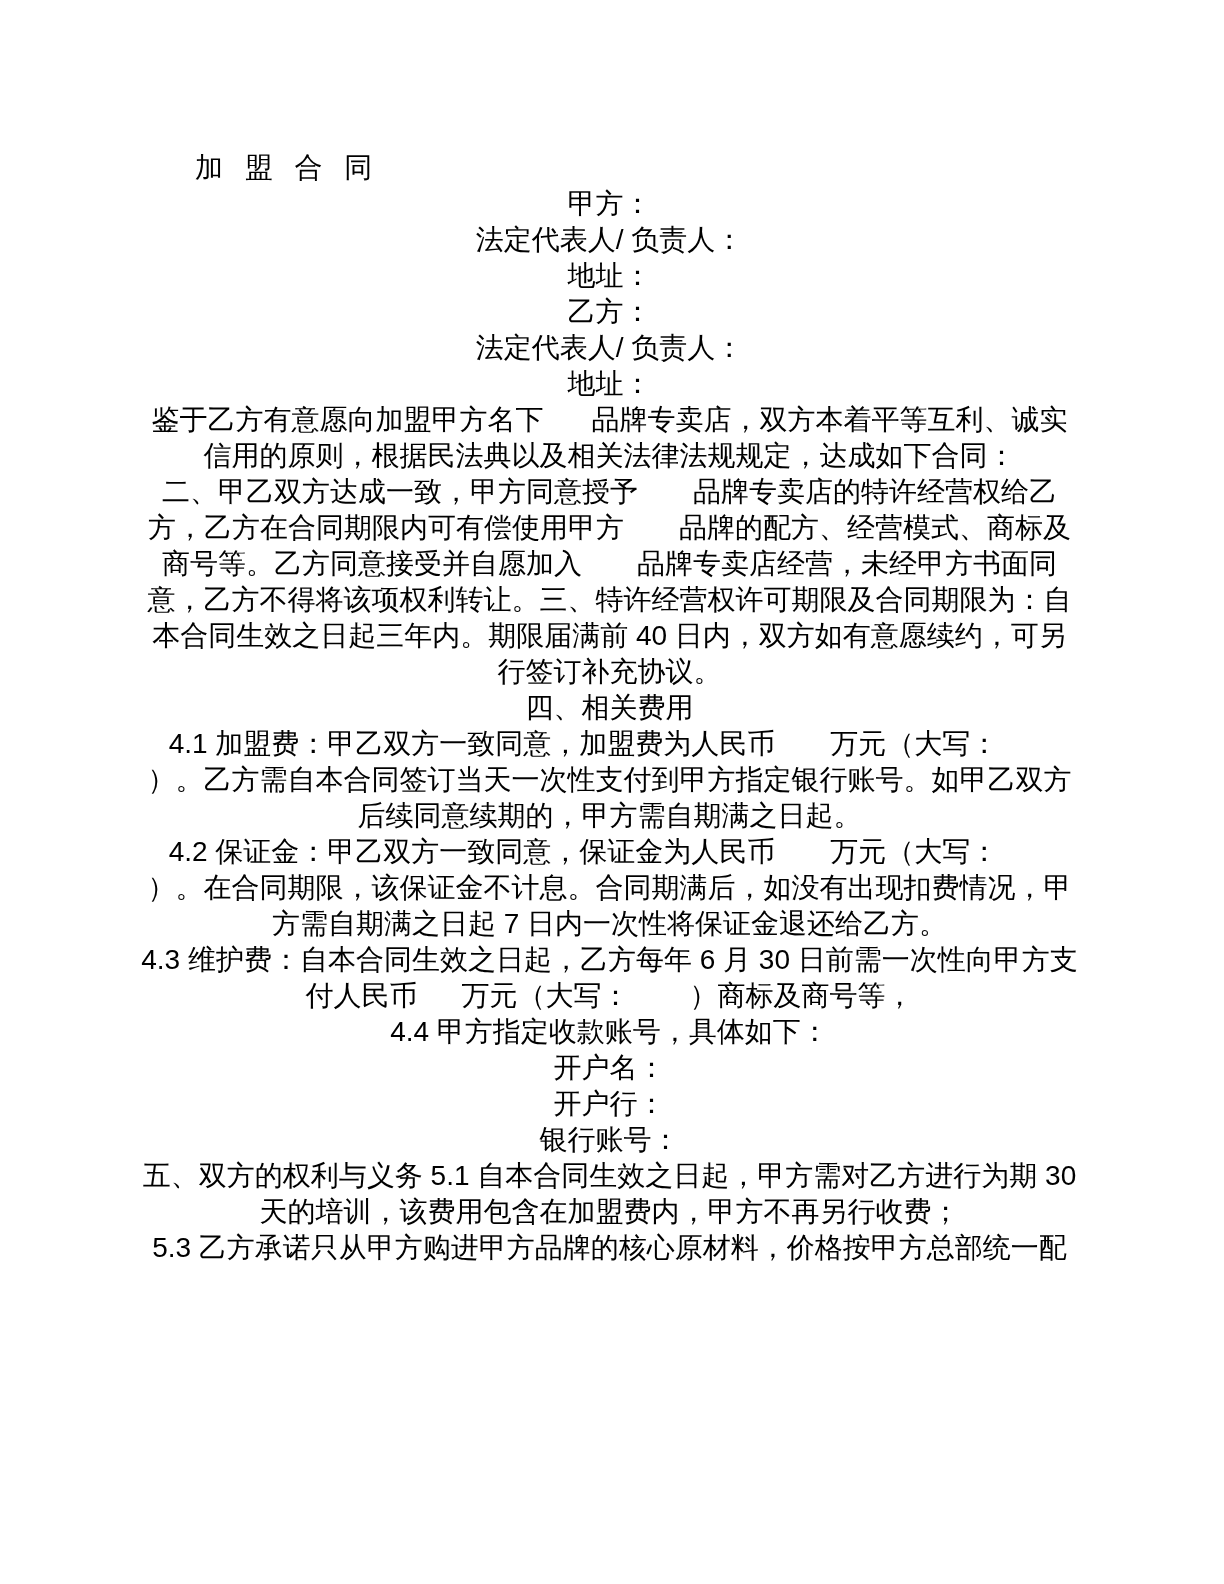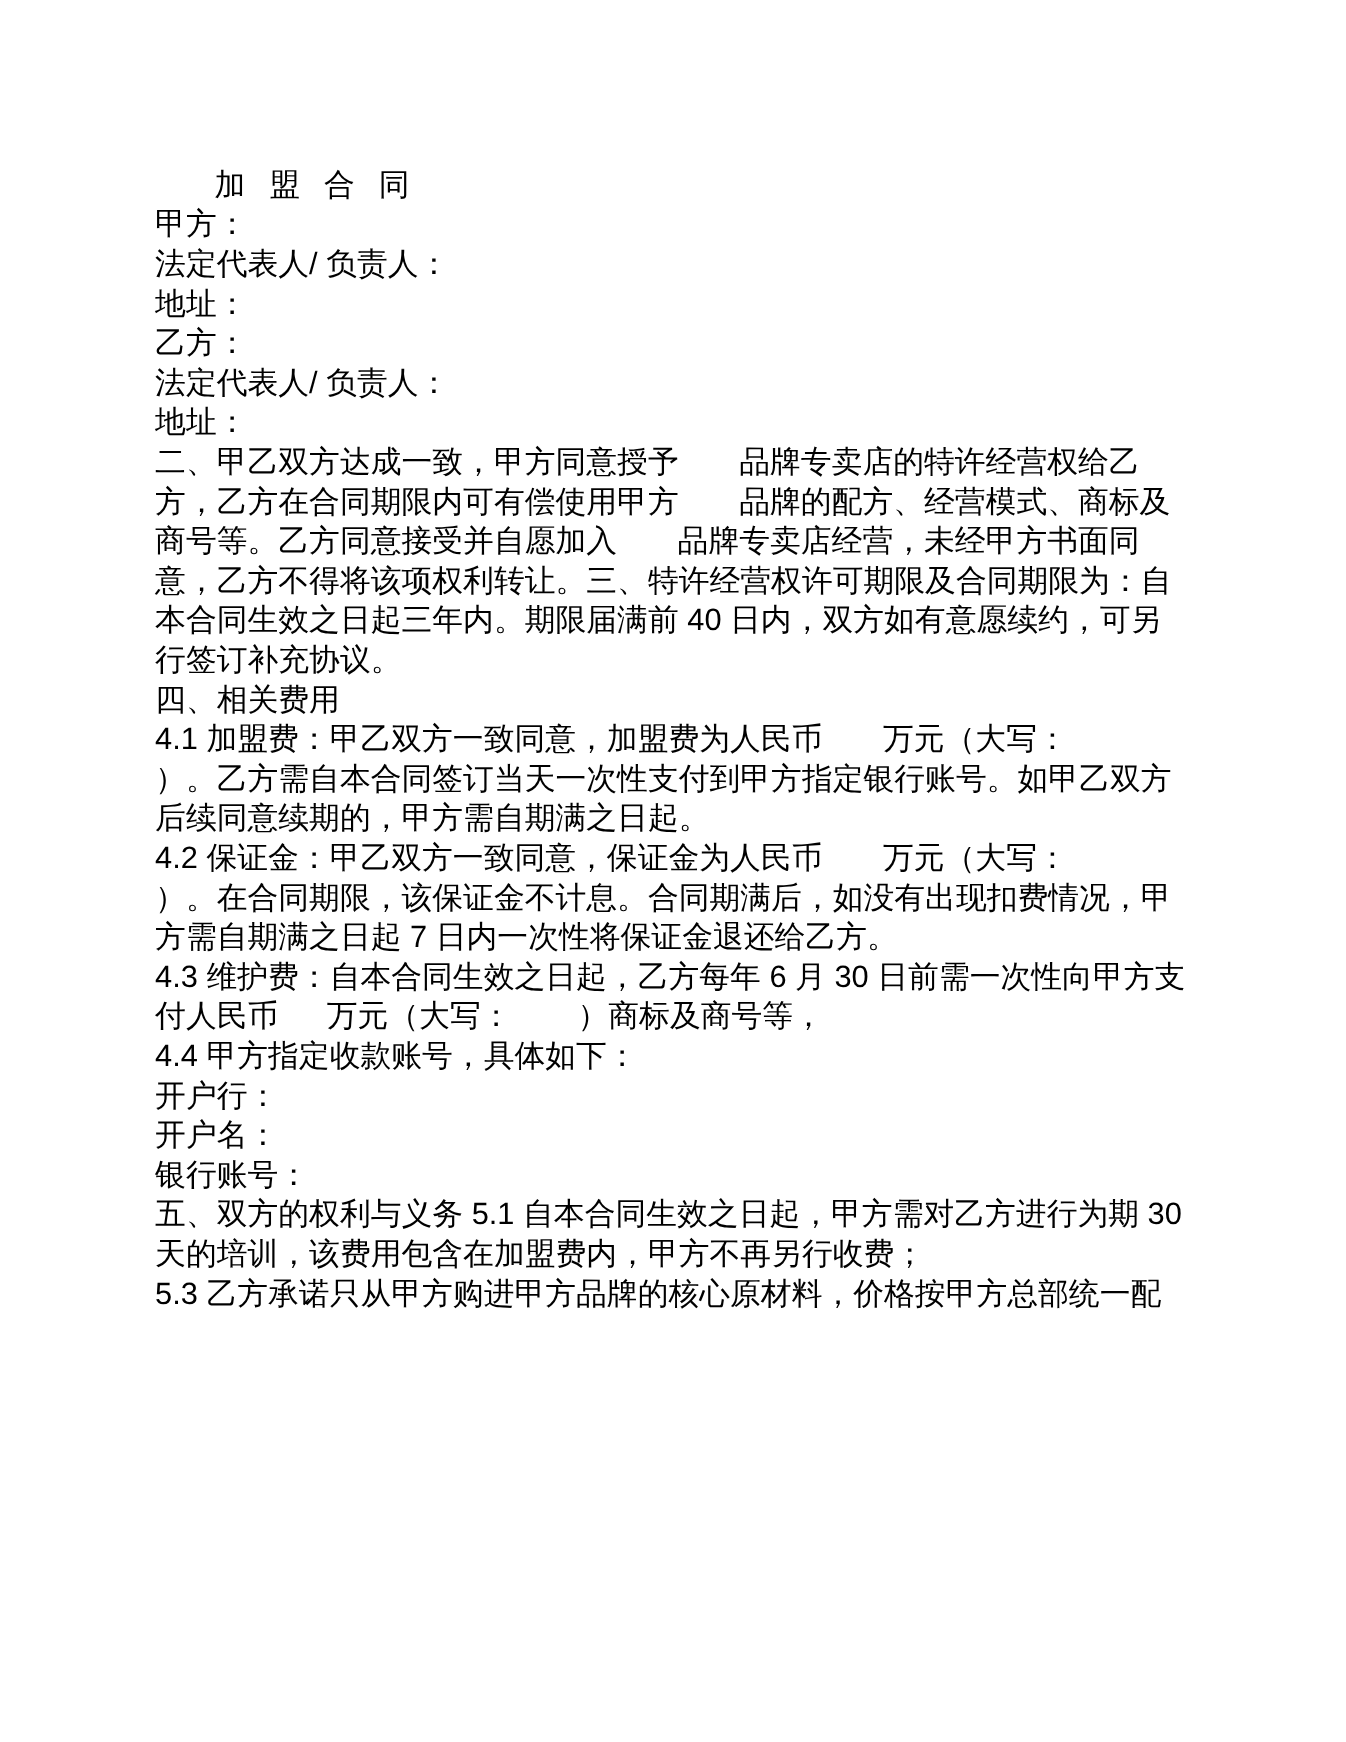--- a/index.html
+++ b/index.html
@@ -28,21 +28,21 @@
     line-height: 36px;
     letter-spacing: 7px;
     margin: 0 0 0 54px;
     white-space: pre;
     font-weight: 400;
   }
   .para {
     font-size: 28px;
     line-height: 36px;
     margin: 0;
-    text-align: left;
+    text-align: center;
     letter-spacing: 0px;
     word-break: break-all;
     font-weight: 400;
   }
   
   .blank {
     display: inline-block;
     white-space: pre;
   }
   .blank.b1 { width: 48px; }
@@ -58,33 +58,34 @@
 
   <h1 class="doc-title">加 盟 合 同</h1>
 
   <p class="para">甲方：</p>
   <p class="para">法定代表人/ 负责人：</p>
   <p class="para">地址：</p>
   <p class="para">乙方：</p>
   <p class="para">法定代表人/ 负责人：</p>
   <p class="para">地址：</p>
 
+  <p class="para"><span>鉴于乙方有意愿向加盟甲方名下</span><span class="blank b1"> </span><span>品牌专卖店，双方本着平等互利、诚实信用的原则，根据民法典以及相关法律法规规定，达成如下合同：</span></p>
 
 
   <p class="para"><span>二、甲乙双方达成一致，甲方同意授予</span><span class="blank b2"> </span><span>品牌专卖店的特许经营权给乙方，乙方在合同期限内可有偿使用甲方</span><span class="blank b2"> </span><span>品牌的配方、经营模式、商标及商号等。乙方同意接受并自愿加入</span><span class="blank b2"> </span><span>品牌专卖店经营，未经甲方书面同意，乙方不得将该项权利转让。三、特许经营权许可期限及合同期限为：自本合同生效之日起三年内。期限届满前 40 日内，双方如有意愿续约，可另行签订补充协议。</span></p>
 
   <p class="para">四、相关费用</p>
 
   <p class="para"><span>4.1 加盟费：甲乙双方一致同意，加盟费为人民币</span><span class="blank b2"> </span><span>万元（大写：</span><span class="blank b5"> </span><span>）。乙方需自本合同签订当天一次性支付到甲方指定银行账号。如甲乙双方后续同意续期的，甲方需自期满之日起。</span></p>
 
   <p class="para"><span>4.2 保证金：甲乙双方一致同意，保证金为人民币</span><span class="blank b2"> </span><span>万元（大写：</span><span class="blank b5"> </span><span>）。在合同期限，该保证金不计息。合同期满后，如没有出现扣费情况，甲方需自期满之日起 7 日内一次性将保证金退还给乙方。</span></p>
 
   <p class="para"><span>4.3 维护费：自本合同生效之日起，乙方每年 6 月 30 日前需一次性向甲方支付人民币</span><span class="blank b4"> </span><span>万元（大写：</span><span class="blank b3"> </span><span>）商标及商号等，</span></p>
 
   <p class="para">4.4 甲方指定收款账号，具体如下：</p>
+  <p class="para">开户名：</p>
   <p class="para">开户行：</p>
-  <p class="para">开户名：</p>
   <p class="para">银行账号：</p>
 
   <p class="para">五、双方的权利与义务 5.1 自本合同生效之日起，甲方需对乙方进行为期 30 天的培训，该费用包含在加盟费内，甲方不再另行收费；</p>
   <p class="para">5.3 乙方承诺只从甲方购进甲方品牌的核心原材料，价格按甲方总部统一配</p>
 
 </div>
 
 </body></html>

